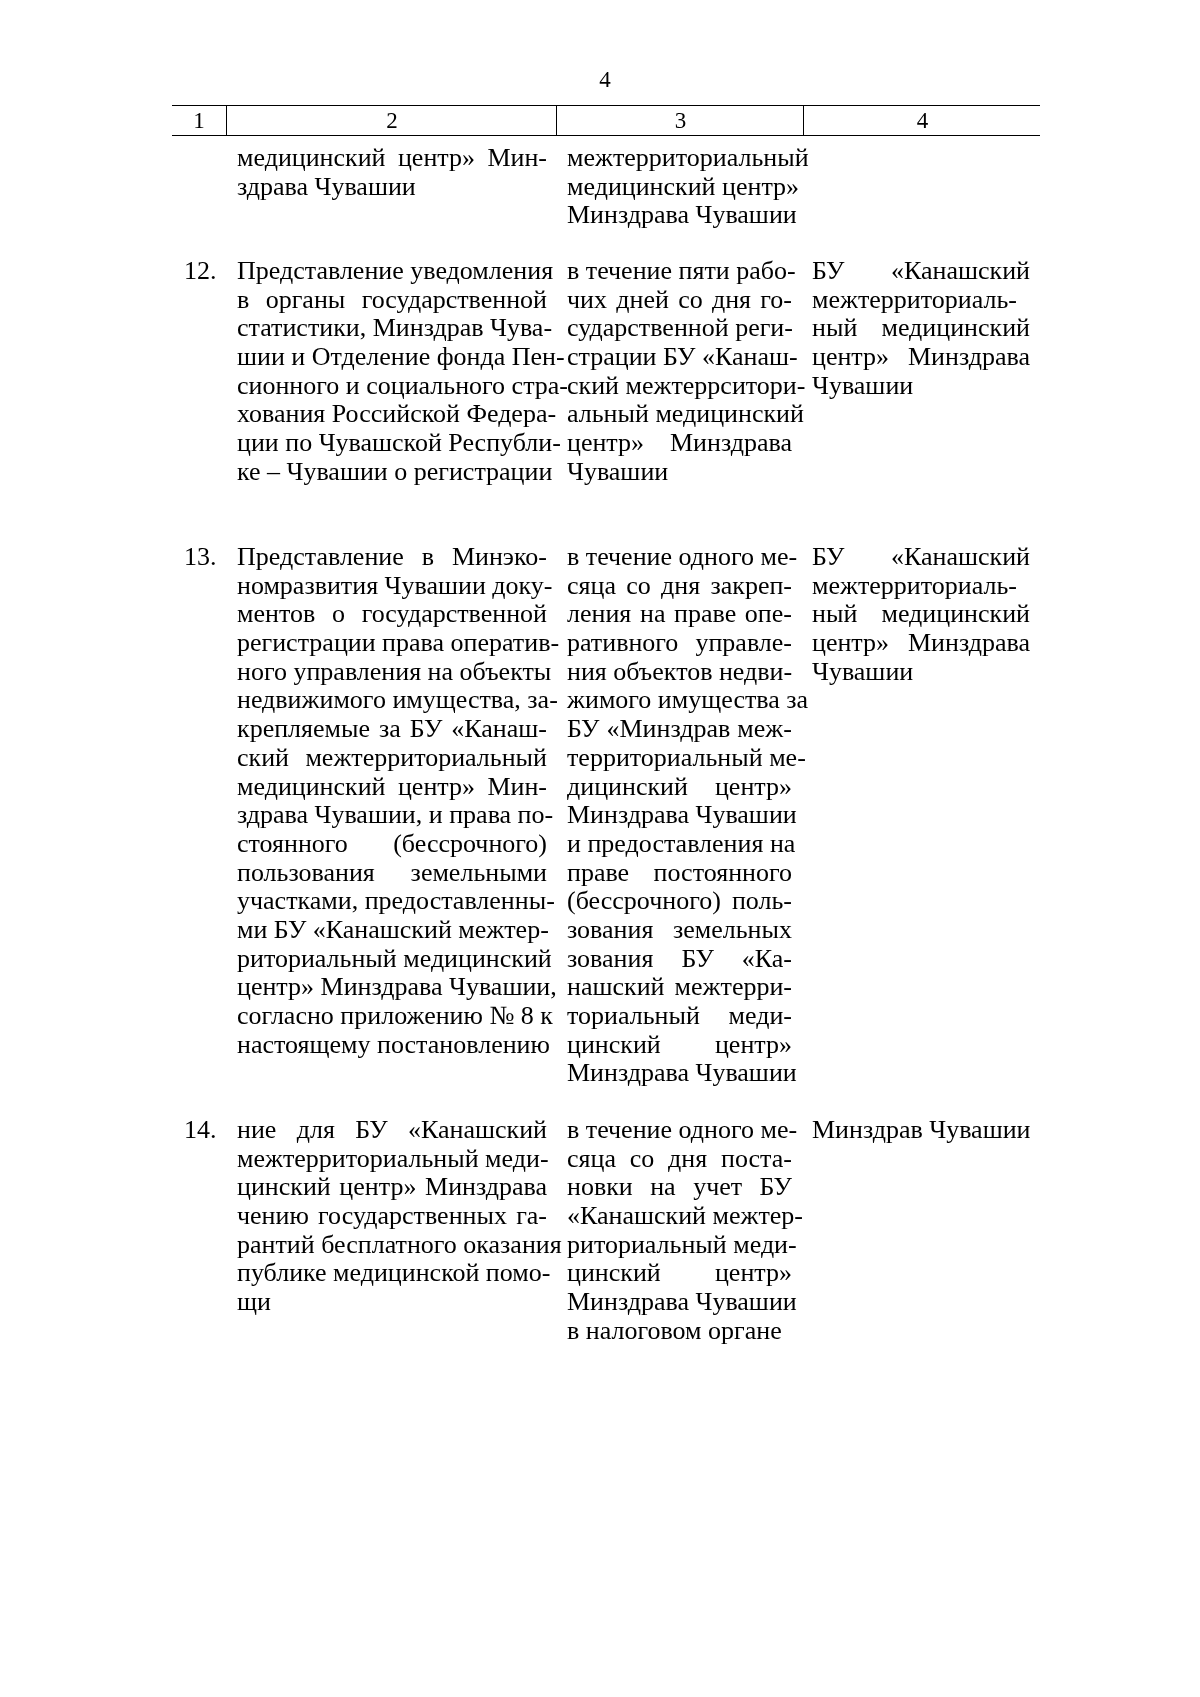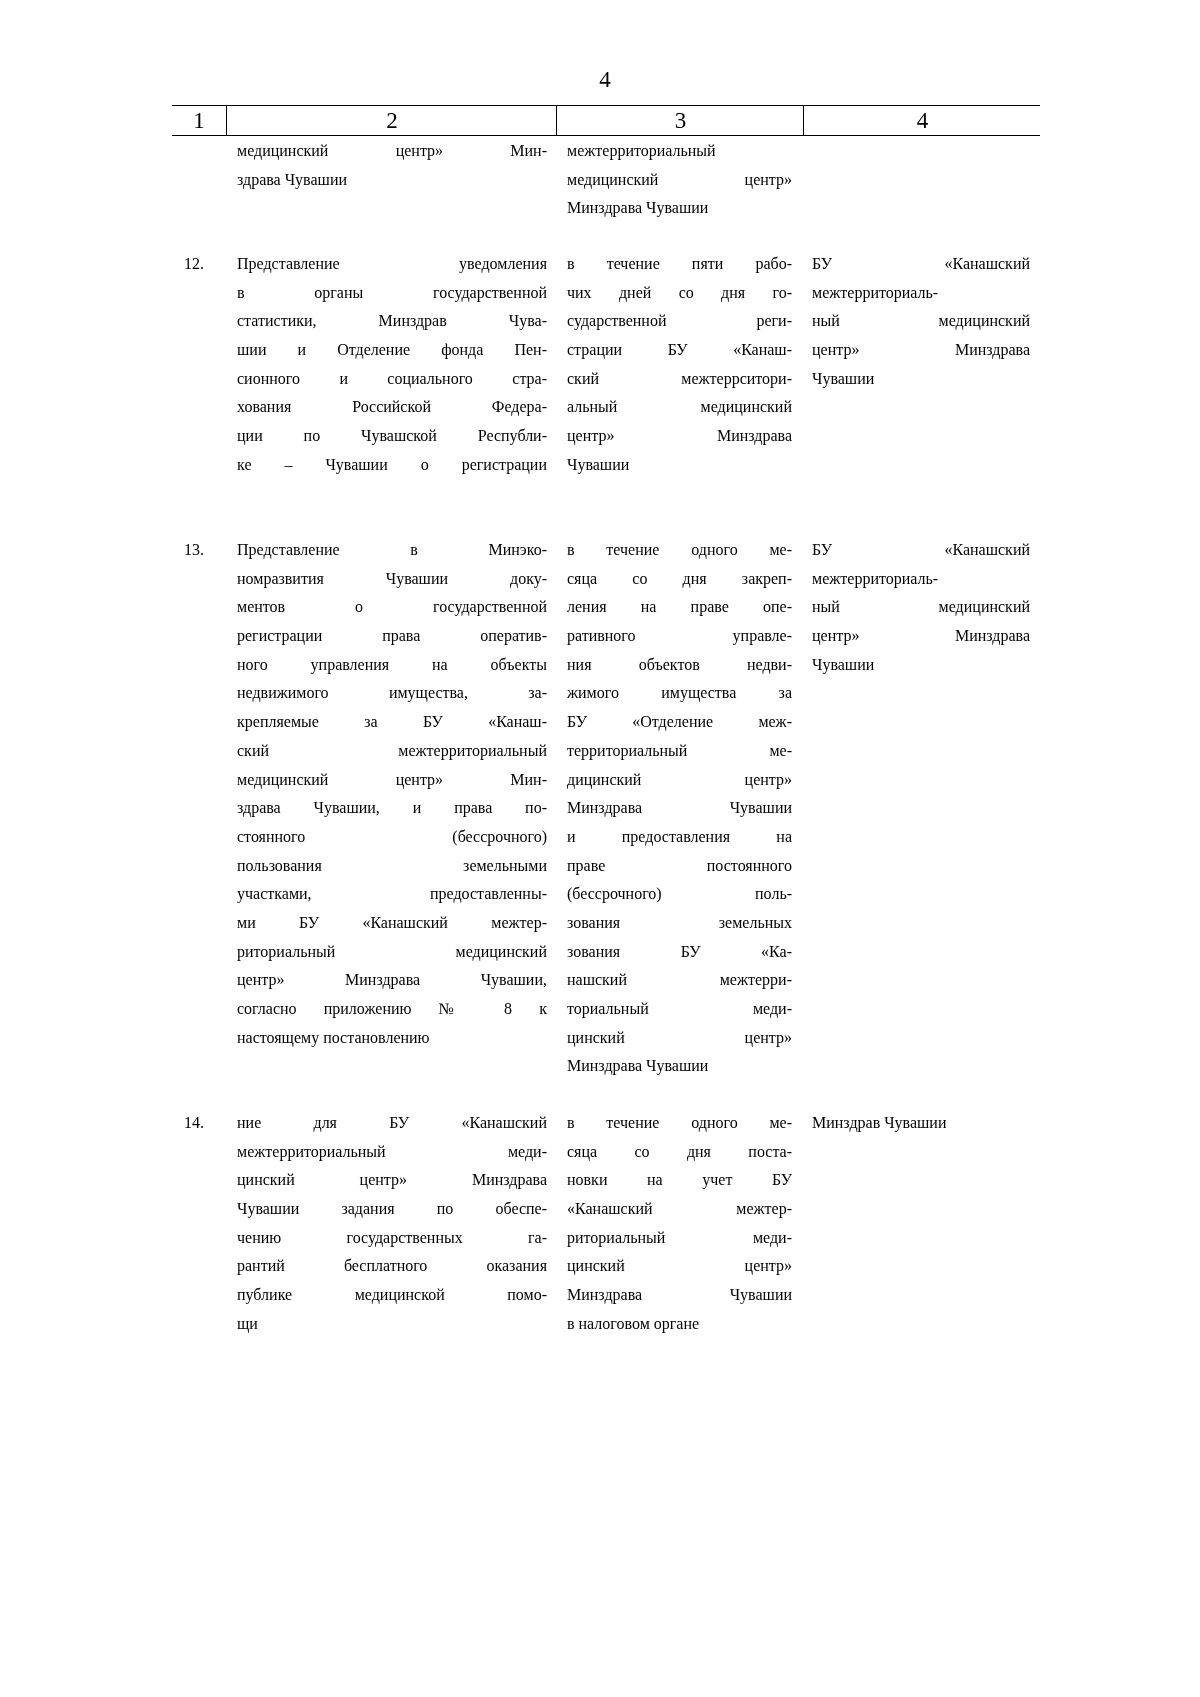--- a/index.html
+++ b/index.html
@@ -9,21 +9,21 @@
                  font-size: 23px; line-height: 28px; }
   .header-row { position: absolute; top: 105px; left: 172px; width: 868px; height: 29px;
                 border-top: 1.5px solid #000; border-bottom: 1.5px solid #000; }
   .hcell { position: absolute; top: 0; height: 29px; text-align: center; font-size: 23px; line-height: 29px; }
   .hcell.c1 { left: 0; width: 54px; }
   .hcell.c2 { left: 54px; width: 330px; border-left: 1.5px solid #000; }
   .hcell.c3 { left: 384px; width: 247px; border-left: 1.5px solid #000; }
   .hcell.c4 { left: 631px; width: 237px; border-left: 1.5px solid #000; }
 
   .row { position: absolute; left: 0; width: 1200px; }
-  .cell { position: absolute; top: 0; font-size: 16px; line-height: 28.7px; }
+  .cell { position: absolute; top: 7px; font-size: 26px; line-height: 28.7px; }
   .num  { left: 184px; width: 40px; }
   .col2 { left: 237px; width: 310px; }
   .col3 { left: 567px; width: 225px; }
   .col4 { left: 812px; width: 218px; }
   .line { display: block; white-space: nowrap; text-align: justify; text-align-last: justify; height: 28.7px; }
   .line.last { text-align-last: left; }
 </style>
 </head>
 <body>
 
@@ -102,21 +102,21 @@
       <span class="line">согласно приложению № 8 к</span>
       <span class="line last">настоящему постановлению</span>
     </div>
   <div class="cell col3">
       <span class="line">в течение одного ме-</span>
       <span class="line">сяца со дня закреп-</span>
       <span class="line">ления на праве опе-</span>
       <span class="line">ративного управле-</span>
       <span class="line">ния объектов недви-</span>
       <span class="line">жимого имущества за</span>
-      <span class="line">БУ «Отделение меж-</span>
+      <span class="line">БУ «Минздрав меж-</span>
       <span class="line">территориальный ме-</span>
       <span class="line">дицинский центр»</span>
       <span class="line">Минздрава Чувашии</span>
       <span class="line">и предоставления на</span>
       <span class="line">праве постоянного</span>
       <span class="line">(бессрочного) поль-</span>
       <span class="line">зования земельных</span>
       <span class="line">зования БУ «Ка-</span>
       <span class="line">нашский межтерри-</span>
       <span class="line">ториальный меди-</span>
@@ -131,21 +131,20 @@
       <span class="line last">Чувашии</span>
     </div>
 </div>
 
 <div class="row" style="top:1109px;">
   <div class="cell num">14.</div>
   <div class="cell col2">
       <span class="line">ние для БУ «Канашский</span>
       <span class="line">межтерриториальный меди-</span>
       <span class="line">цинский центр» Минздрава</span>
-      <span class="line">Чувашии задания по обеспе-</span>
       <span class="line">чению государственных га-</span>
       <span class="line">рантий бесплатного оказания</span>
       <span class="line">публике медицинской помо-</span>
       <span class="line last">щи</span>
     </div>
   <div class="cell col3">
       <span class="line">в течение одного ме-</span>
       <span class="line">сяца со дня поста-</span>
       <span class="line">новки на учет БУ</span>
       <span class="line">«Канашский межтер-</span>

